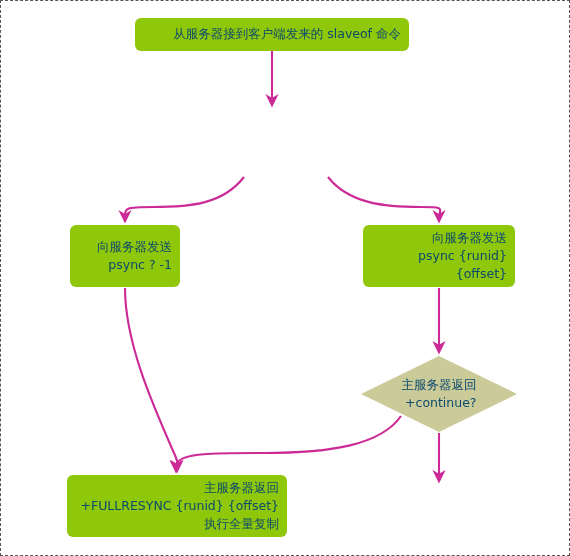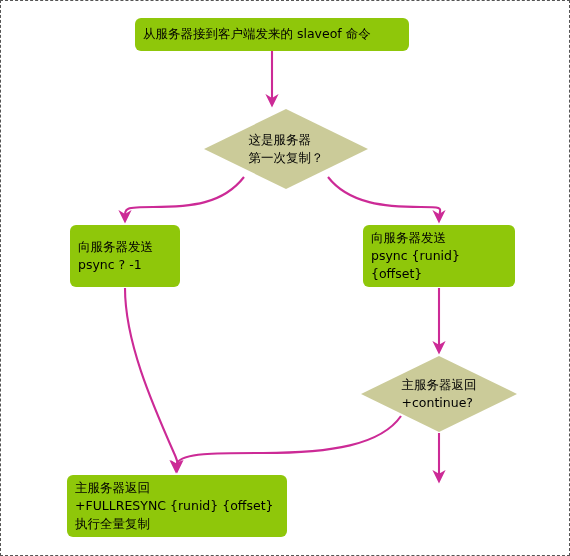--- a/index.html
+++ b/index.html
@@ -24,22 +24,22 @@
     width: 570px;
     height: 556px;
     pointer-events: none;
   }
   .node {
     position: absolute;
     box-sizing: border-box;
     display: flex;
     align-items: center;
     justify-content: center;
-    text-align: left;
-    color: #000000;
+    text-align: right;
+    color: #0c4a6e;
     z-index: 2;
   }
   .proc {
     background: #8fc70a;
     border-radius: 6px;
     font-size: 12.5px;
     line-height: 1.45;
     padding: 4px 8px;
   }
   .proc .txt {
@@ -92,25 +92,20 @@
       <path d="M 400 415 C 380 444, 330 452, 262 452 C 212 452, 182 452, 176 462 C 174 465, 175 464, 175 469"></path>
 
       <path d="M 438 432 L 438 479"></path>
     </g>
   </svg>
 
   <div class="node proc" style="left:134px; top:17px; width:274px; height:33px;">
     <span class="txt">从服务器接到客户端发来的 slaveof 命令</span>
   </div>
 
-  <div class="node decision" style="left:203px; top:108px; width:164px; height:80px;">
-    <span class="dia"></span>
-    <span class="txt">这是服务器
-第一次复制？</span>
-  </div>
 
   <div class="node proc" style="left:69px; top:224px; width:110px; height:62px;">
     <span class="txt">向服务器发送
 psync ? -1</span>
   </div>
 
   <div class="node proc" style="left:362px; top:224px; width:152px; height:62px;">
     <span class="txt">向服务器发送
 psync {runid} {offset}</span>
   </div>

